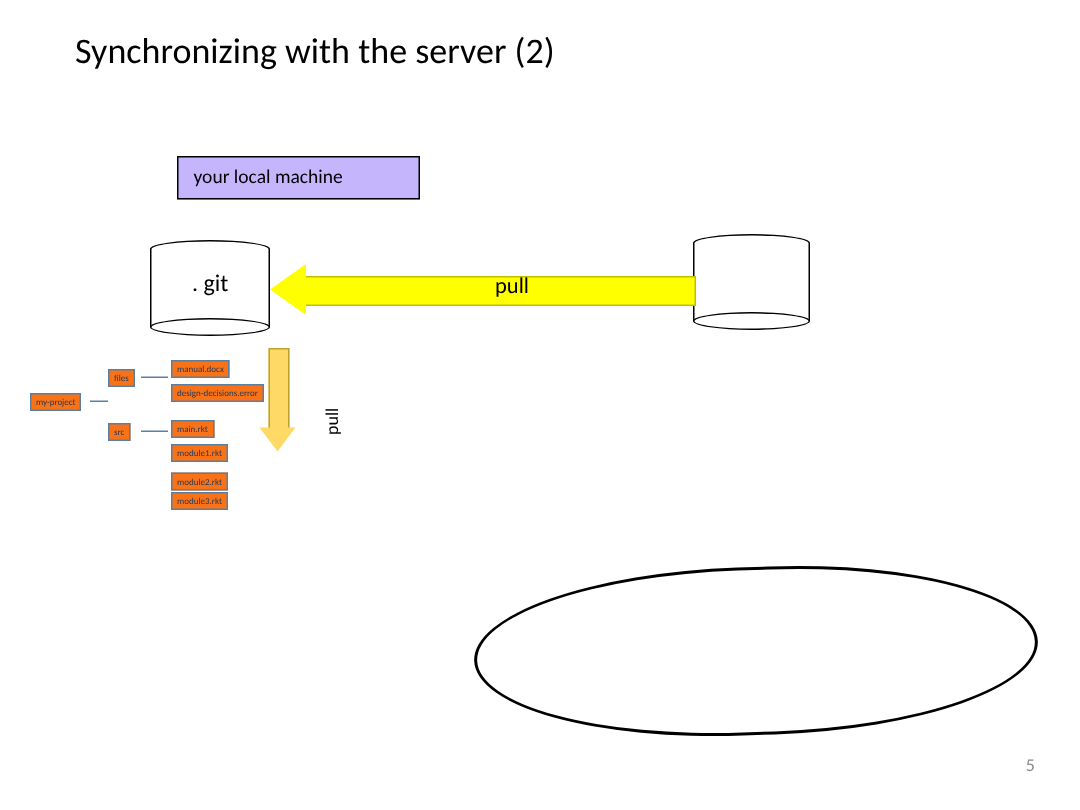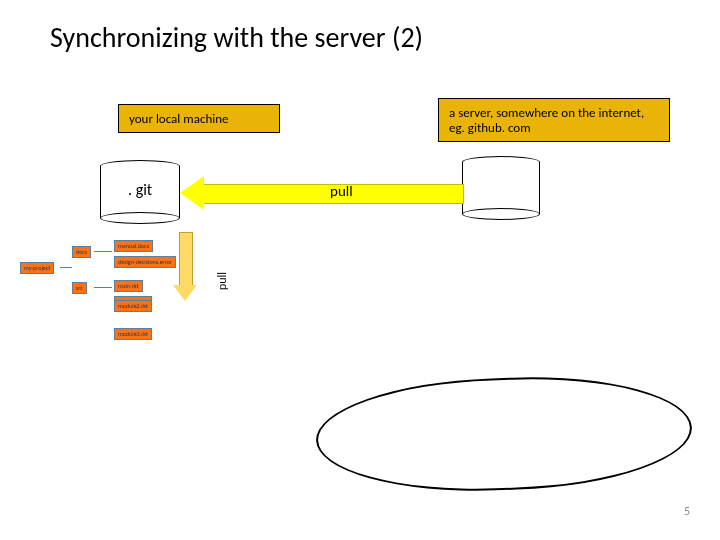--- a/index.html
+++ b/index.html
@@ -1,18 +1,18 @@
 <!DOCTYPE html>
 <html><head>
 <meta charset="utf-8">
 <style>
   html,body{margin:0;padding:0;font-family:"Calibri","Helvetica Neue",Arial,sans-serif;background:#fff;color:#000}
   .slide{position:relative;width:720px;height:540px;overflow:hidden}
-  .title{position:absolute;left:50px;top:20px;font-size:28px;font-weight:400}
-  .box{position:absolute;border:1px solid #000;background:#eab308;font-size:13px;padding:6px 10px}
+  .title{position:absolute;left:50px;top:20px;font-size:24px;font-weight:400}
+  .box{position:absolute;border:1px solid #000;background:#c4b5fd;font-size:13px;padding:6px 10px}
   .cyl{position:absolute}
   .cyl .body{border:1px solid #000;border-top:none;border-bottom:none;width:100%;box-sizing:border-box}
   .cyl .cap{border:1px solid #000;border-radius:50%;width:100%;box-sizing:border-box}
   .git-label{position:absolute;font-size:16px}
   .pull-label{position:absolute;font-size:15px}
   .pull-vert{position:absolute;font-size:12px;transform:rotate(-90deg);transform-origin:left top}
   .body-text{position:absolute;font-size:13px;line-height:1.35}
   .strike{text-decoration:line-through}
   .page-num{position:absolute;right:30px;bottom:22px;font-size:12px;color:#8a8a8a}
   
@@ -32,21 +32,20 @@
 </style>
 </head>
 <body>
 
 <div class="slide">
 
   <div class="title">Synchronizing with the server (2)</div>
 
   <div class="box" style="left:118px;top:104px;width:140px">your local machine</div>
 
-  <div class="box" style="left:438px;top:98px;width:210px">a server, somewhere on the internet, eg. github. com</div>
 
   <div class="cyl" style="left:100px;top:160px;width:80px">
     <div class="cap" style="height:12px;background:#fff"></div>
     <div class="body" style="height:52px;margin-top:-6px;background:#fff"></div>
     <div class="cap" style="height:12px;margin-top:-6px;background:#fff"></div>
   </div>
   <div class="git-label" style="left:128px;top:180px">. git</div>
 
   <div class="cyl" style="left:462px;top:156px;width:78px">
     <div class="cap" style="height:12px;background:#fff"></div>
@@ -62,28 +61,28 @@
 
   <div class="sm-arrow" style="left:175px;top:232px;width:20px;height:70px">
     <div class="shaft" style="left:4px;top:0;width:12px;height:55px"></div>
     <div class="head" style="left:-2px;top:53px;border-left:12px solid transparent;border-right:12px solid transparent;border-top:16px solid #ffd966"></div>
   </div>
   <div class="pull-vert" style="left:215px;top:290px">pull</div>
 
   <div class="tree" style="left:20px;top:240px;width:200px;height:140px">
     <div class="node" style="left:0px;top:22px">my-project</div>
 
-    <div class="node" style="left:52px;top:6px">docs</div>
+    <div class="node" style="left:52px;top:6px">files</div>
     <div class="node" style="left:52px;top:42px">src</div>
 
     <div class="node" style="left:94px;top:0px">manual.docx</div>
     <div class="node" style="left:94px;top:16px">design-decisions.error</div>
     <div class="node" style="left:94px;top:40px">main.rkt</div>
     <div class="node" style="left:94px;top:56px">module1.rkt</div>
-    <div class="node" style="left:94px;top:60px">module2.rkt</div>
+    <div class="node" style="left:94px;top:75px">module2.rkt</div>
     <div class="node" style="left:94px;top:88px">module3.rkt</div>
 
     <div class="arrow" style="left:40px;top:27px;width:12px"></div>
     <div class="arrow" style="left:74px;top:11px;width:18px"></div>
     <div class="arrow" style="left:74px;top:47px;width:18px"></div>
   </div>
 
 
 
   <div class="oval" style="left:316px;top:378px;width:372px;height:108px"></div>

